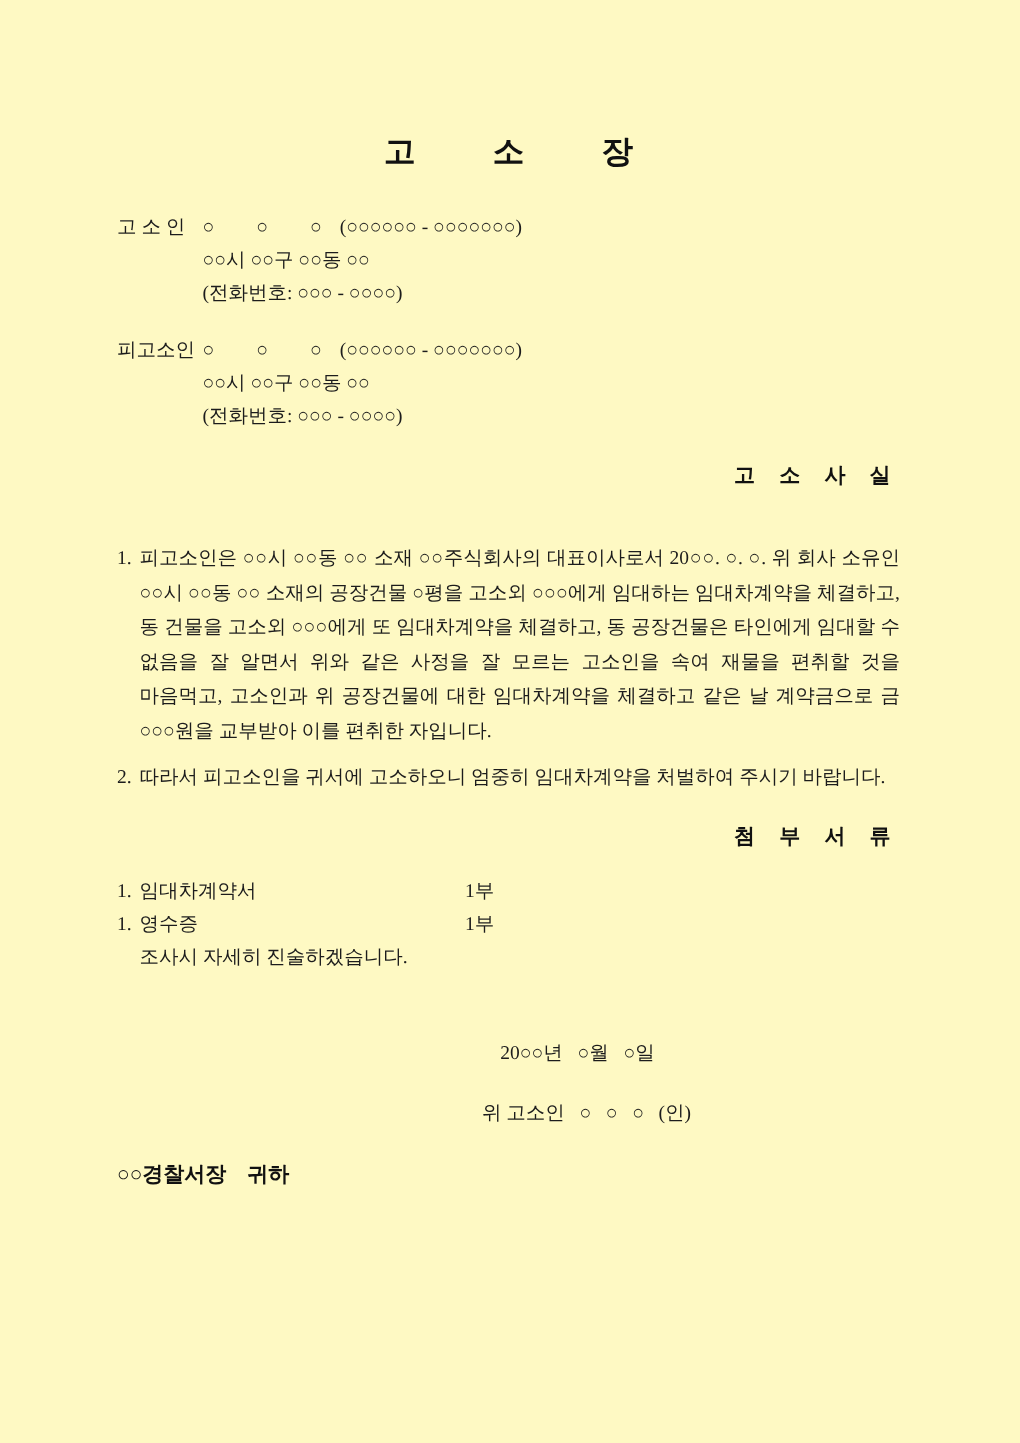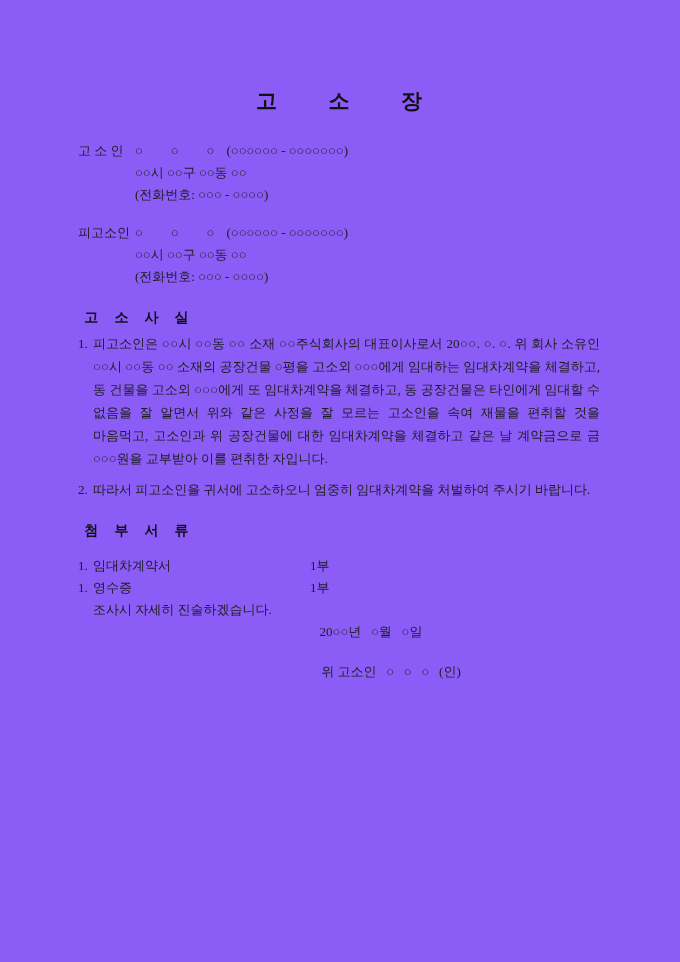--- a/index.html
+++ b/index.html
@@ -2,21 +2,21 @@
 <html><head>
 <meta charset="utf-8">
 <style>
   * { margin: 0; padding: 0; box-sizing: border-box; }
   html, body { background: #ffffff; }
   .page {
     position: relative;
     width: 680px;
     height: 962px;
     margin: 0 auto;
-    background: #8b5cf6;
+    background: #fef9c3;
     font-family: "Liberation Serif", "DejaVu Serif", serif;
     font-size: 13px;
     color: #1c1c1c;
     padding: 88px 80px 0 78px;
     overflow: hidden;
   }
   .pre { white-space: pre-wrap; }
 
   
   .doc-title {
@@ -35,55 +35,56 @@
   .party-label { width: 57px; flex-shrink: 0; }
   .party-lines { flex: 1; }
   .party-name  { word-spacing: 1.9em; }
   .party-reg   { margin-left: 12px; }
 
   
   .intro { margin-top: 16px; padding-left: 14px; line-height: 22px; }
 
   
   .section-heading {
-    text-align: left;
+    text-align: right;
     font-weight: bold;
     font-size: 14px;
     letter-spacing: 0.45em;
     text-indent: 0.45em;
     line-height: 20px;
     margin-top: 20px;
     color: #111;
   }
 
   
-  .facts { margin-top: 4px; }
+  .facts { margin-top: 32px; }
   .fact {
     padding-left: 15px;
     text-indent: -15px;
     line-height: 23px;
     text-align: justify;
     word-break: keep-all;
   }
   .fact + .fact { margin-top: 8px; }
   .fact-no { display: inline-block; width: 15px; text-indent: 0; }
 
   
   .attachments { margin-top: 14px; }
   .att-row { display: flex; line-height: 22px; }
   .att-no   { width: 15px; flex-shrink: 0; }
   .att-name { width: 217px; flex-shrink: 0; }
   .att-qty  { }
   .att-note { padding-left: 15px; line-height: 22px; }
 
   
   .date-line {
+    margin-top: 42px;
     text-align: center;
     position: relative;
-    left: 32px;
+    left: 46px;
     line-height: 22px;
   }
   .signature-line {
     margin-top: 18px;
     text-align: center;
     position: relative;
     left: 52px;
     line-height: 22px;
   }
 
@@ -150,14 +151,15 @@
       <span class="att-name">영수증</span>
       <span class="att-qty">1부</span>
     </div>
     <div class="att-note">조사시 자세히 진술하겠습니다.</div>
   </div>
 
   <div class="date-line pre">20○○년   ○월   ○일</div>
 
   <div class="signature-line pre">위 고소인   ○   ○   ○   (인)</div>
 
+  <div class="recipient pre">○○경찰서장    귀하</div>
 
 </div>
 
 </body></html>

